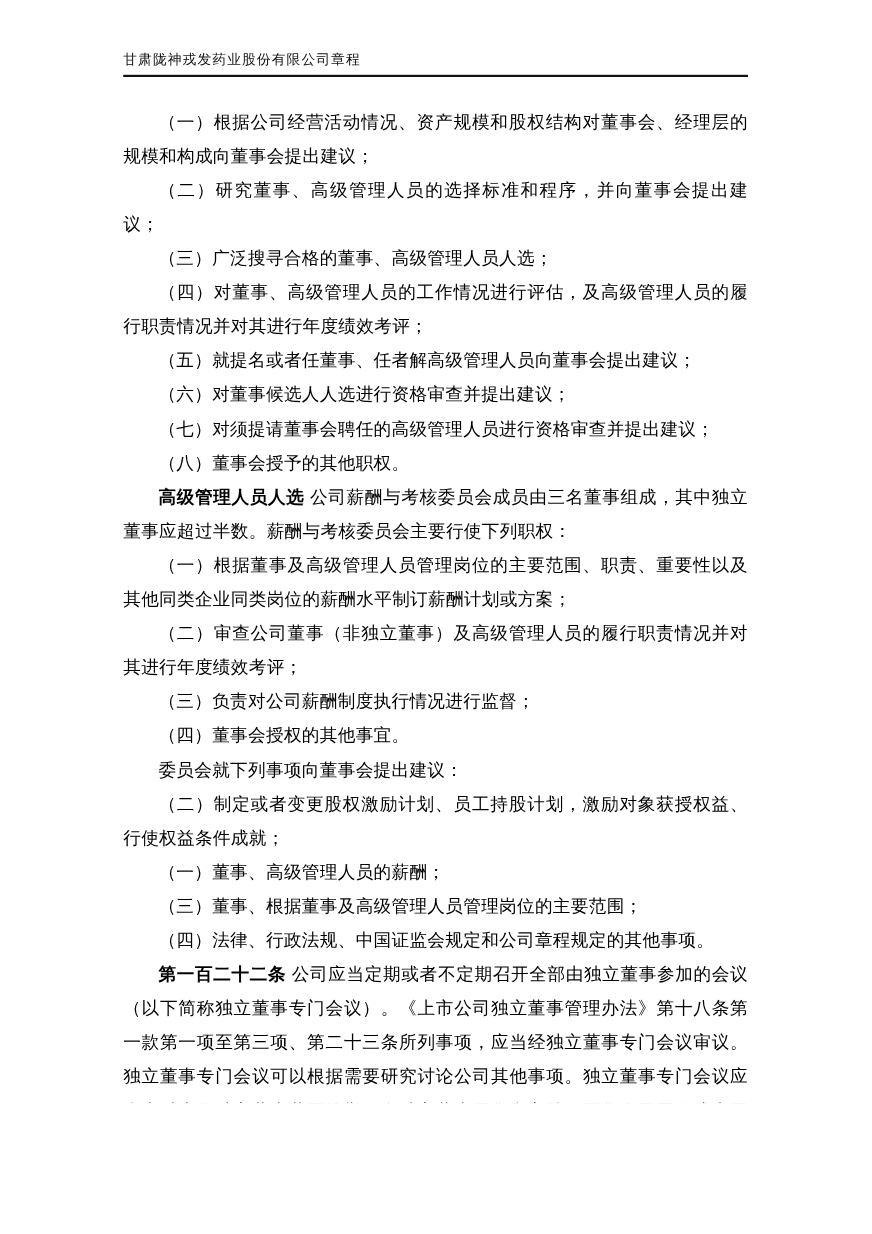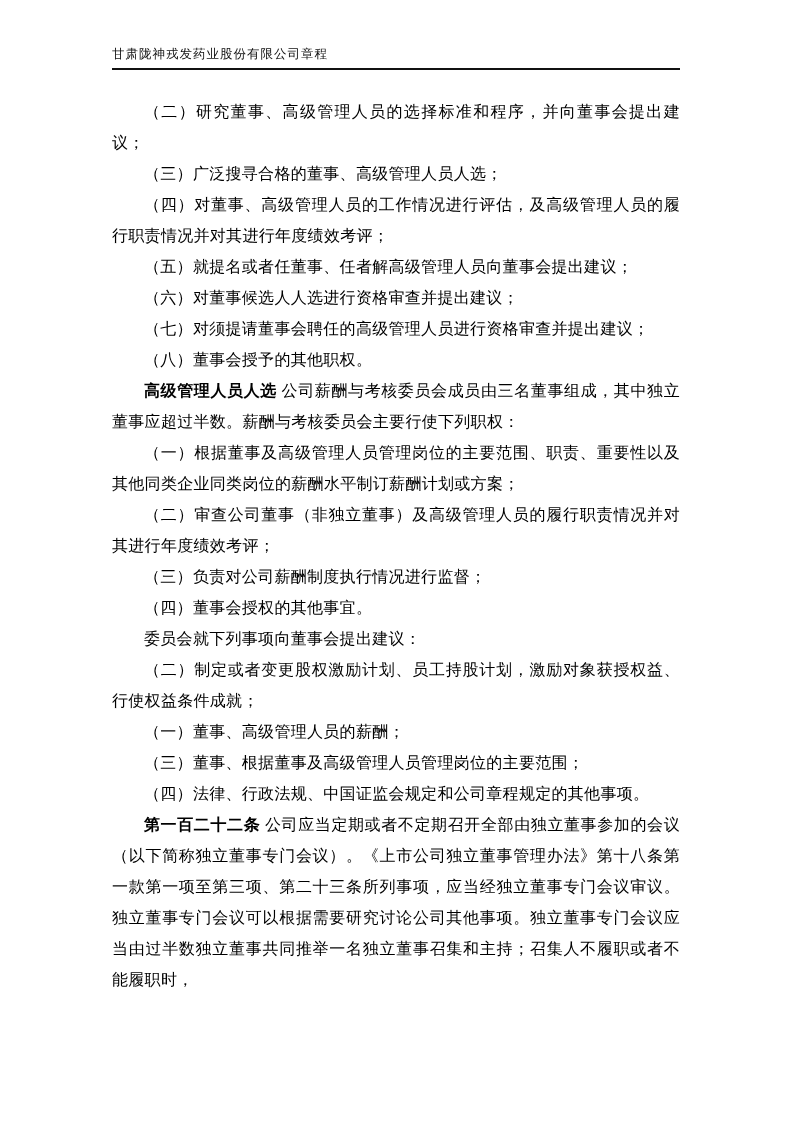--- a/index.html
+++ b/index.html
@@ -6,21 +6,21 @@
     margin: 0;
     padding: 0;
     background: #ffffff;
   }
   .page {
     position: relative;
     width: 793px;
     height: 1003px;
     background: #ffffff;
     color: #000000;
-    font-family: Liberation Serif, serif;
+    font-family: Liberation Sans, sans-serif;
     overflow: hidden;
     box-sizing: border-box;
   }
   .page-header {
     position: absolute;
     left: 112px;
     top: 46px;
     width: 568px;
   }
   .header-title {
@@ -67,20 +67,21 @@
 <body>
 
 <div class="page">
 
   <header class="page-header">
     <div class="header-title">甘肃陇神戎发药业股份有限公司章程</div>
     <div class="header-rule"></div>
   </header>
 
   <main class="document-body" id="document-body">
+      <p class="para">（一）根据公司经营活动情况、资产规模和股权结构对董事会、经理层的规模和构成向董事会提出建议；</p>
       <p class="para">（二）研究董事、高级管理人员的选择标准和程序，并向董事会提出建议；</p>
       <p class="para">（三）广泛搜寻合格的董事、高级管理人员人选；</p>
       <p class="para">（四）对董事、高级管理人员的工作情况进行评估，及高级管理人员的履行职责情况并对其进行年度绩效考评；</p>
       <p class="para">（五）就提名或者任董事、任者解高级管理人员向董事会提出建议；</p>
       <p class="para">（六）对董事候选人人选进行资格审查并提出建议；</p>
       <p class="para">（七）对须提请董事会聘任的高级管理人员进行资格审查并提出建议；</p>
       <p class="para">（八）董事会授予的其他职权。</p>
       <p class="para"><b>高级管理人员人选</b> 公司薪酬与考核委员会成员由三名董事组成，其中独立董事应超过半数。薪酬与考核委员会主要行使下列职权：</p>
       <p class="para">（一）根据董事及高级管理人员管理岗位的主要范围、职责、重要性以及其他同类企业同类岗位的薪酬水平制订薪酬计划或方案；</p>
       <p class="para">（二）审查公司董事（非独立董事）及高级管理人员的履行职责情况并对其进行年度绩效考评；</p>

